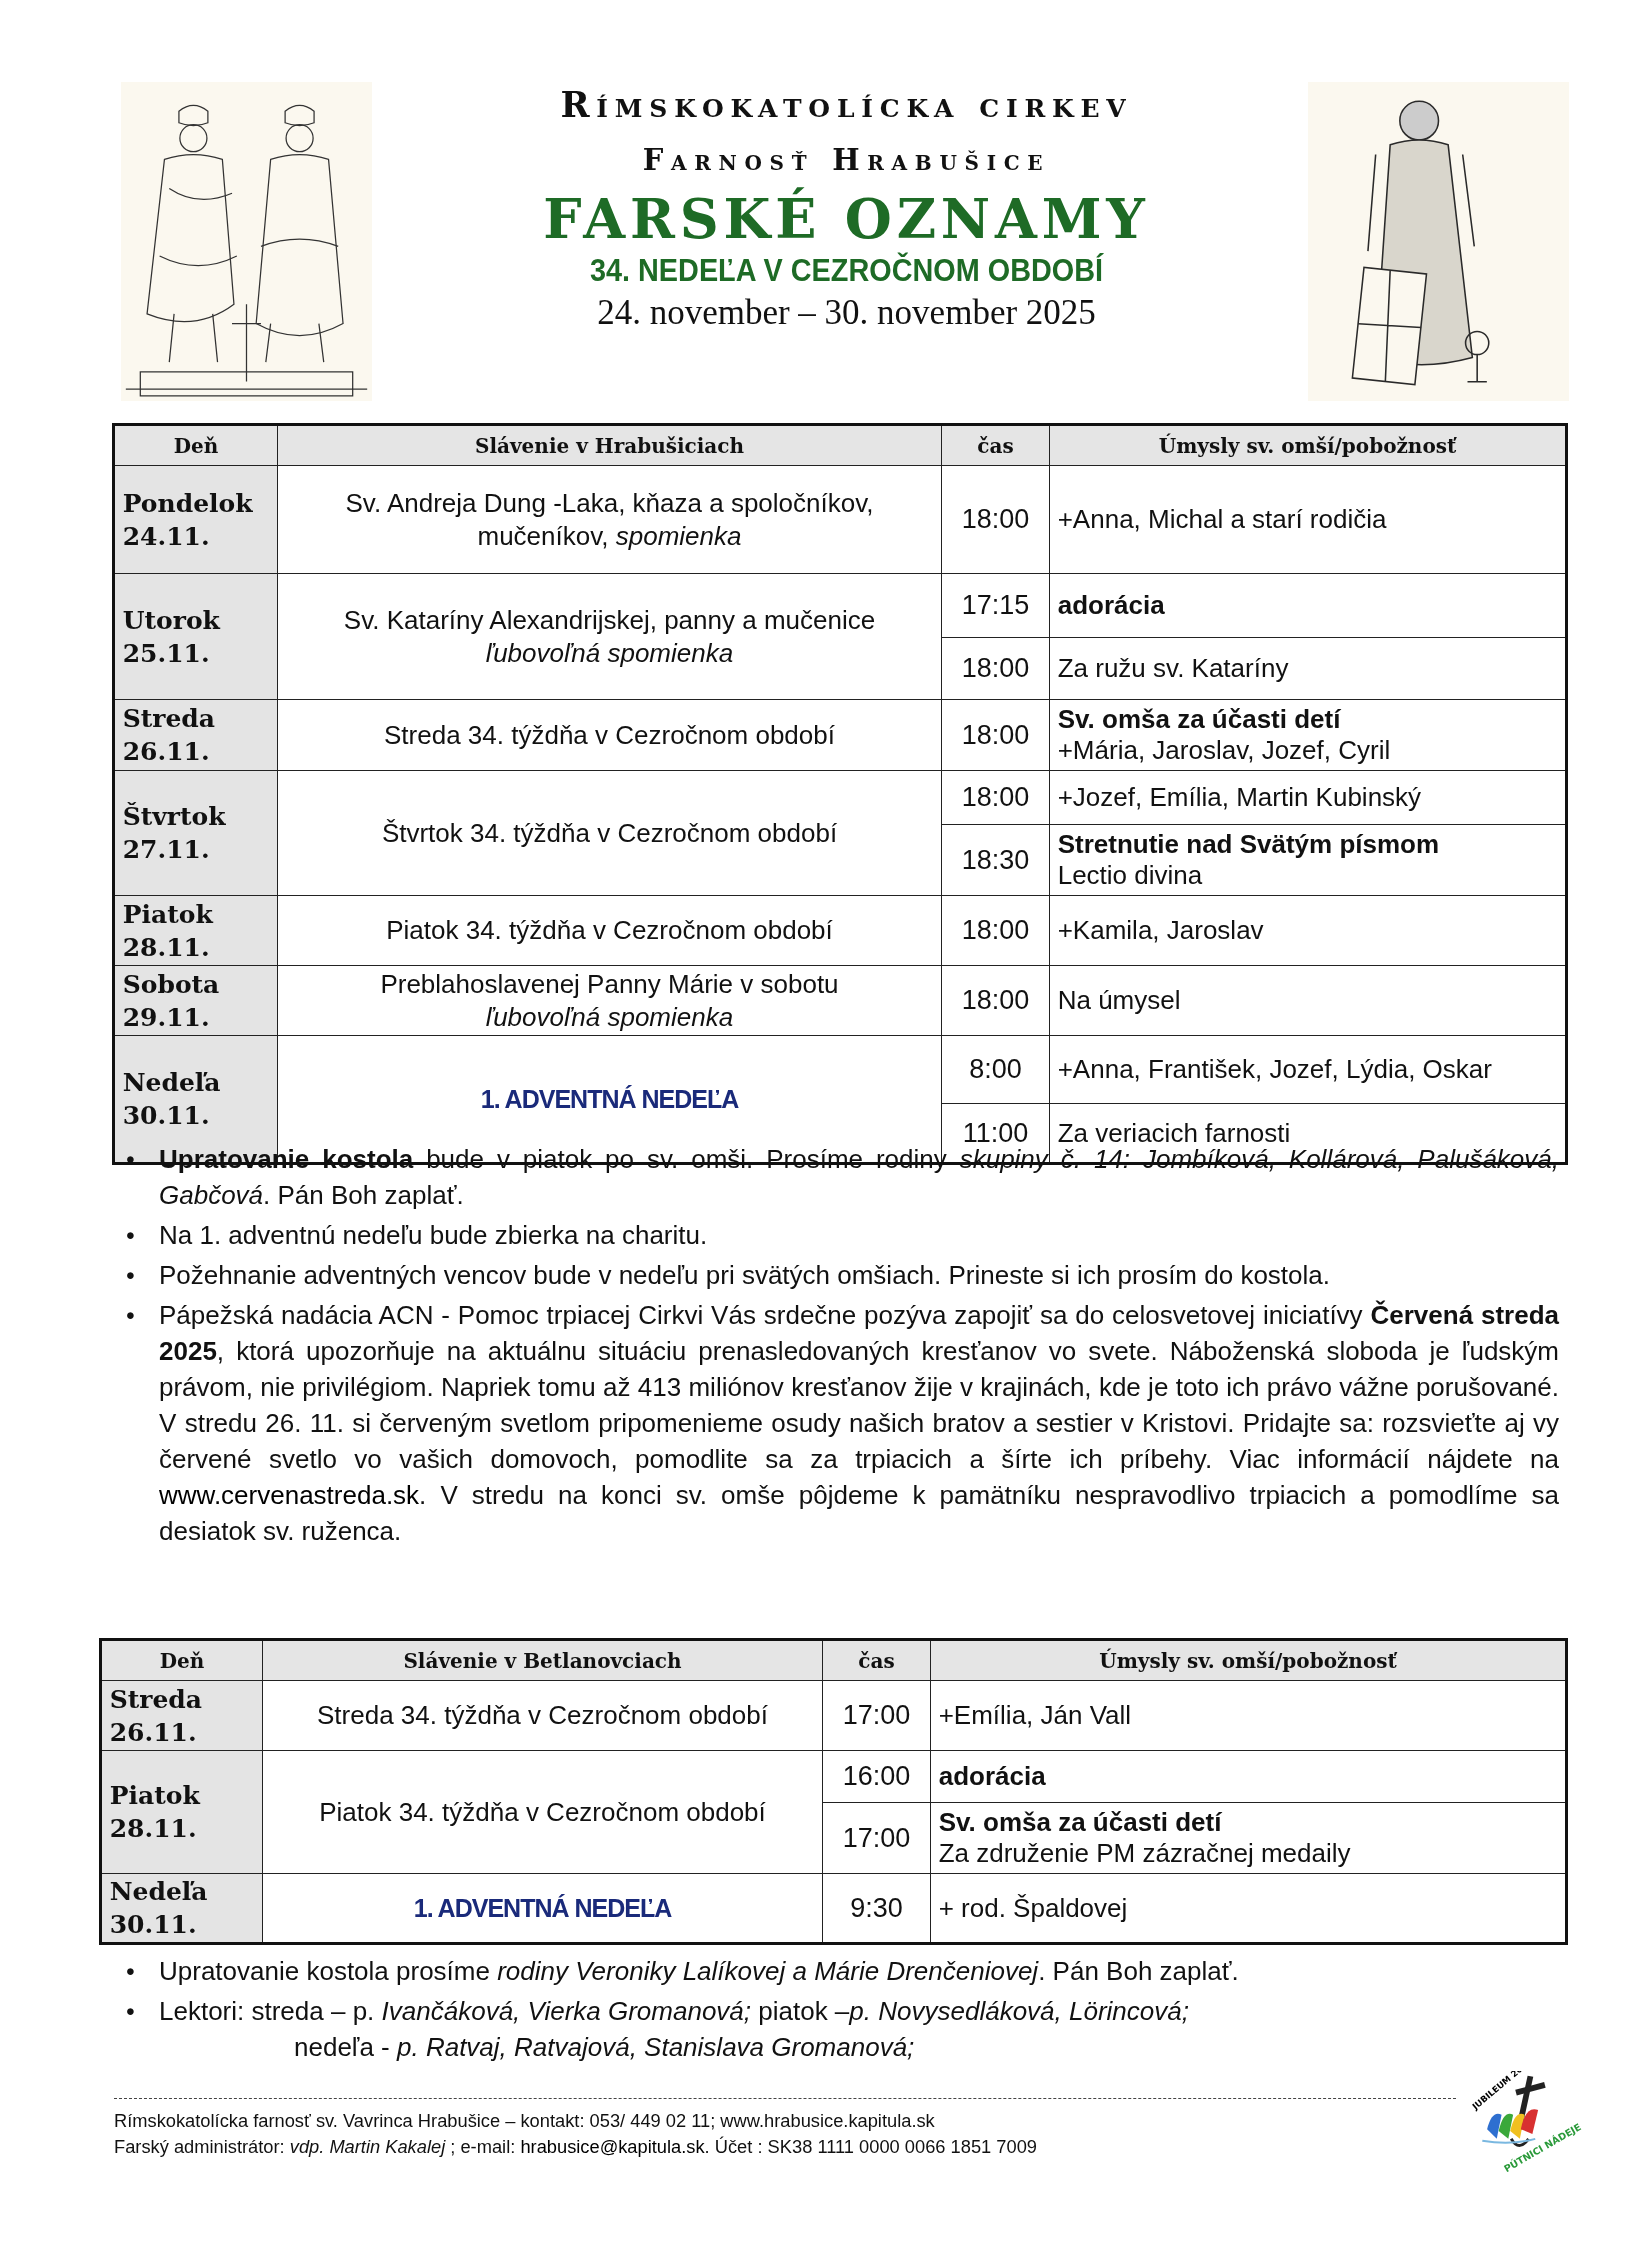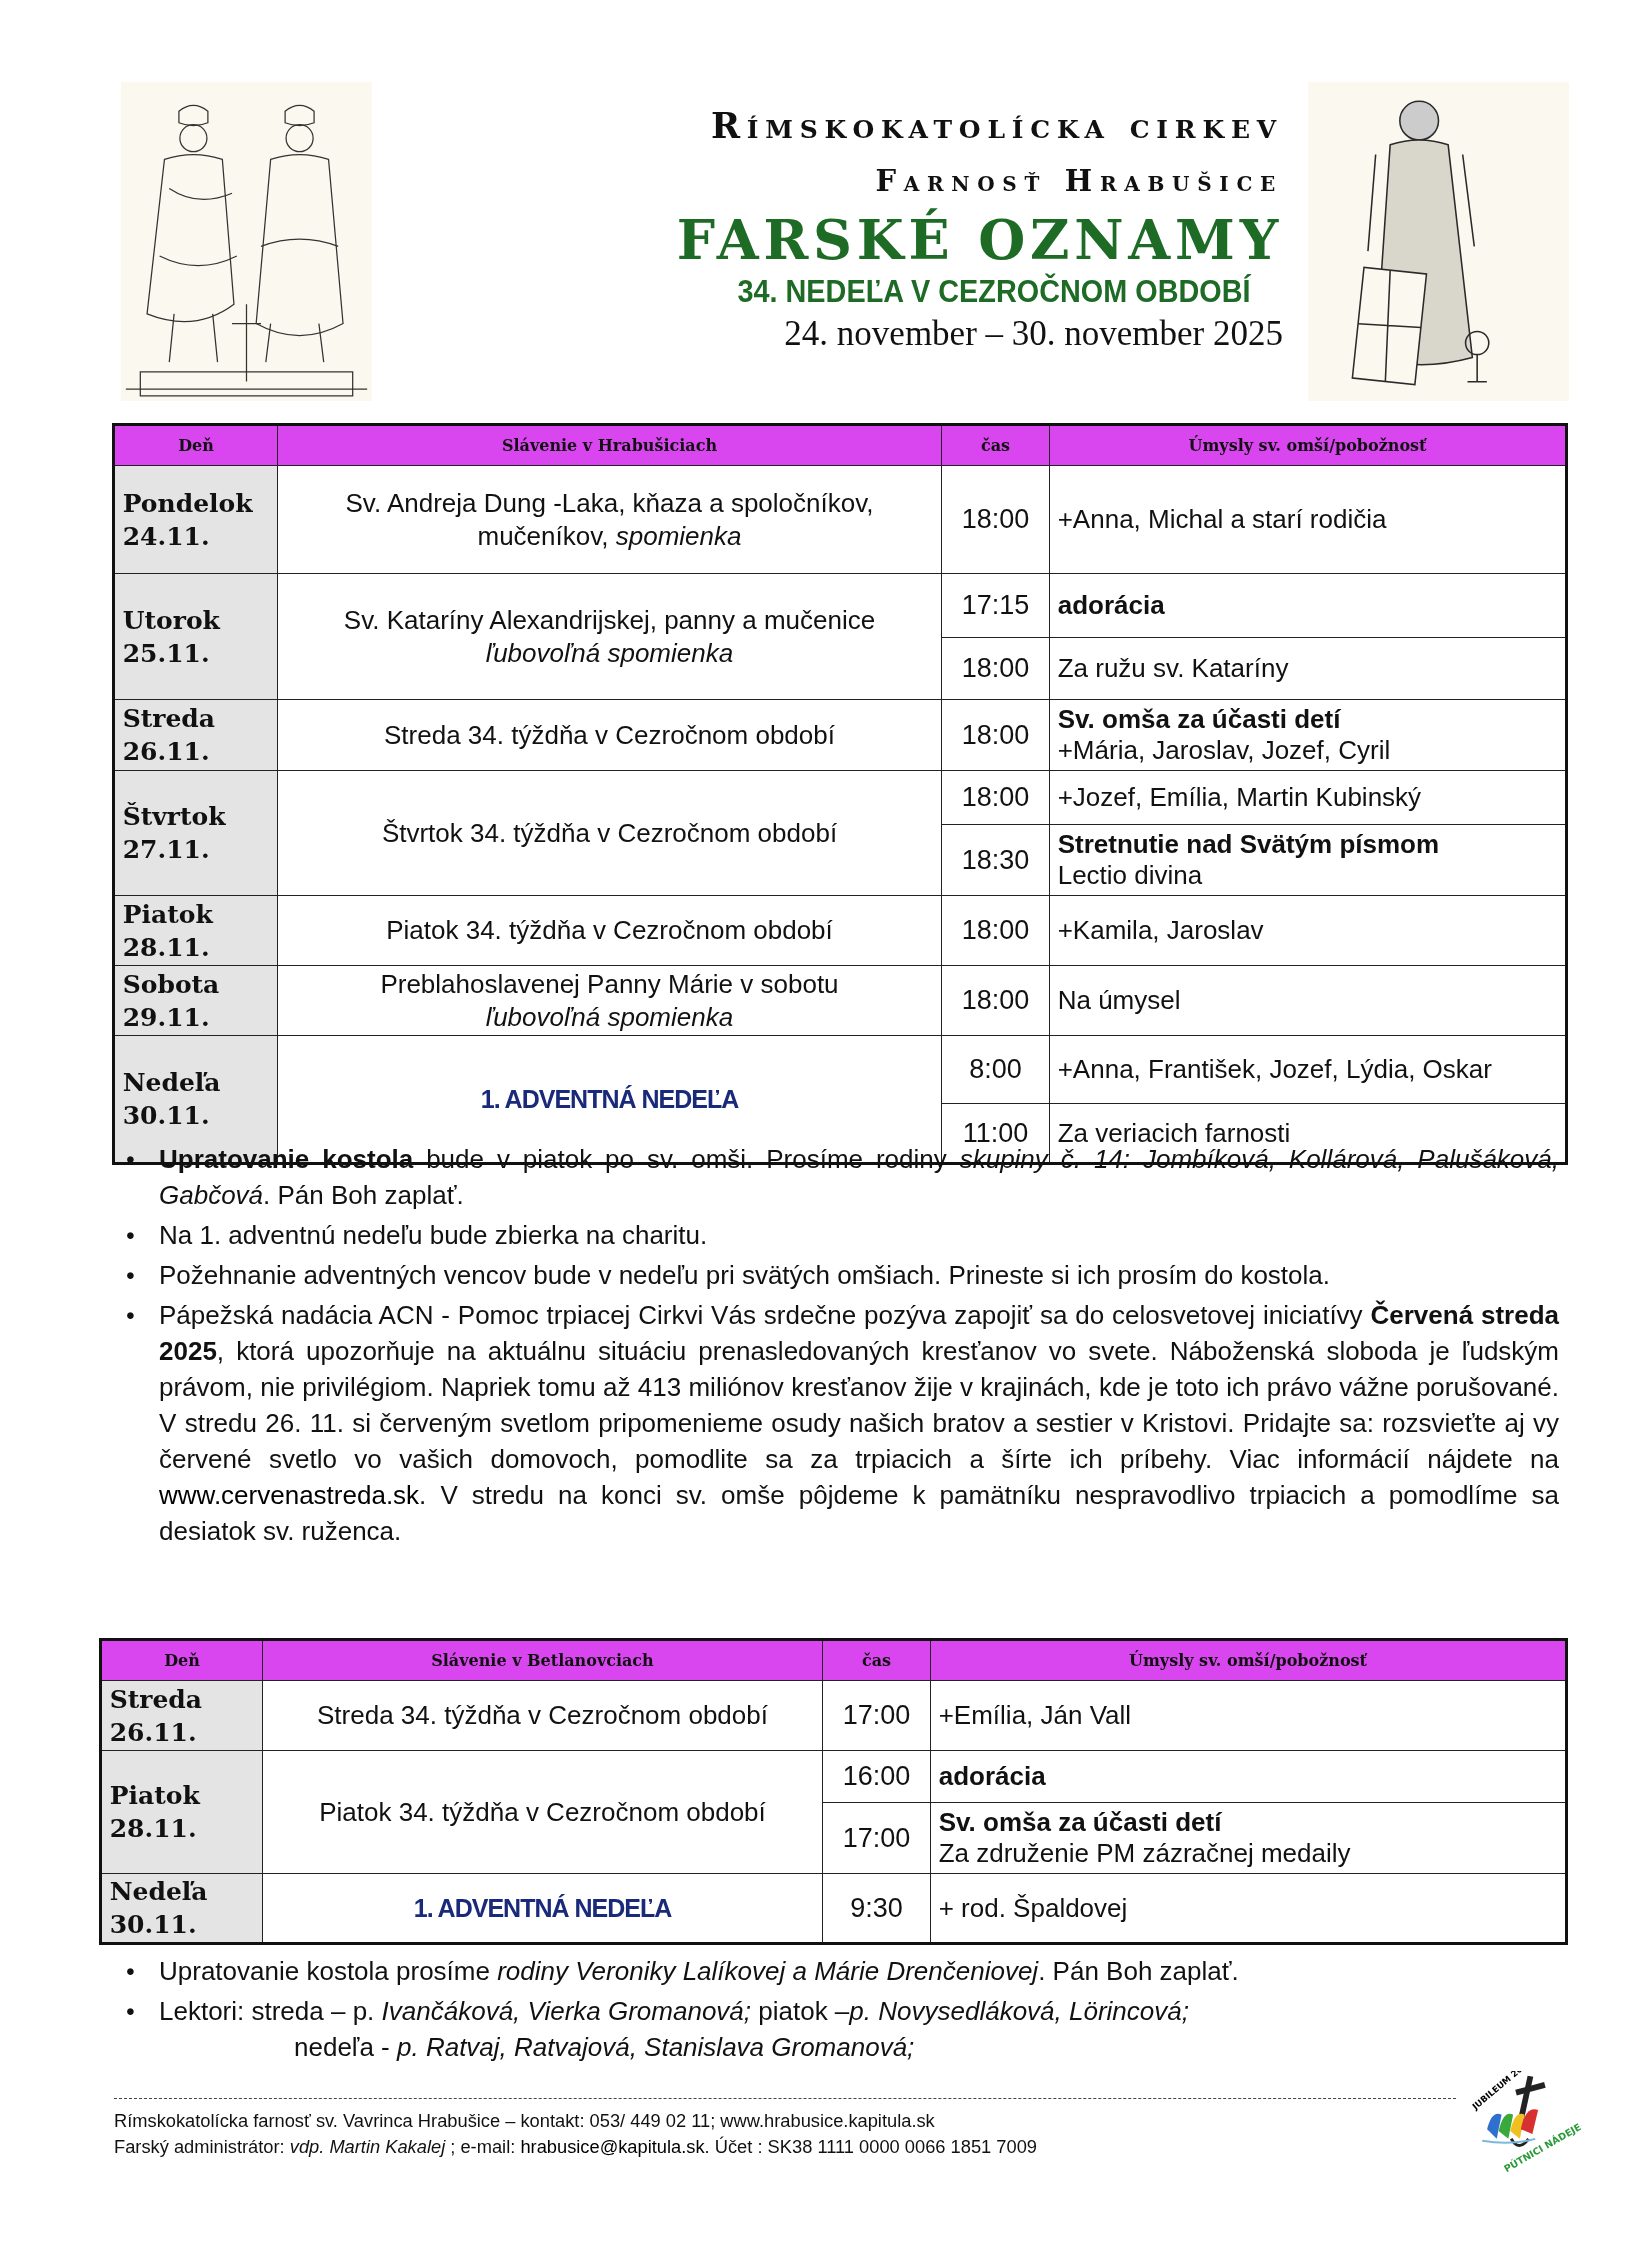--- a/index.html
+++ b/index.html
@@ -4,32 +4,32 @@
 <style>
   html, body { margin: 0; padding: 0; background: #fff; }
   body { width: 1641px; height: 2259px; position: relative; overflow: hidden; font-family: "Liberation Serif", serif; color: #111; }
 
   
   .art { position: absolute; }
   .art-left { left: 121px; top: 82px; width: 251px; height: 319px; background: #fbf8ef; }
   .art-right { left: 1308px; top: 82px; width: 261px; height: 319px; background: #fbf8ef; }
   .art svg { width: 100%; height: 100%; }
 
-  .hdr { position: absolute; left: 356px; top: 87px; width: 927px; text-align: right; margin-top: 21px; }
+  .hdr { position: absolute; left: 383px; top: 87px; width: 927px; text-align: center; }
   .hdr .l1 { font-family: "DejaVu Serif", serif; font-weight: bold; font-size: 35px; letter-spacing: 6.8px; line-height: 1; font-variant: small-caps; }
   .hdr .l2 { font-family: "DejaVu Serif", serif; font-weight: bold; font-size: 29px; letter-spacing: 7.7px; margin-top: 21px; font-variant: small-caps; }
   .hdr .l3 { font-family: "DejaVu Serif", serif; font-weight: bold; font-size: 21px; letter-spacing: 9.7px; margin-top: 21px; }
   .hdr .l4 { font-family: "DejaVu Serif", serif; font-weight: bold; font-size: 54px; letter-spacing: 4.8px; color: #1e6b26; margin-top: 13.5px; line-height: 1.05; }
   .hdr .l5 { font-family: "Liberation Sans", sans-serif; font-weight: bold; font-size: 31px; color: #1e6b26; margin-top: 5.8px; transform: scaleX(0.93); }
   .hdr .l6 { font-family: "Liberation Serif", serif; font-size: 35px; margin-top: 3.9px; }
 
   
   table.sched { position: absolute; border-collapse: collapse; font-family: "Liberation Sans Narrow", "Liberation Sans", sans-serif; border: 3.9px solid #111; }
   table.sched td, table.sched th { border: 1.9px solid #222; padding: 0 7.7px; }
-  table.sched th { background: #d946ef; font-family: "DejaVu Serif", serif; font-weight: bold; font-size: 16px; height: 39px; }
+  table.sched th { background: #e5e5e5; font-family: "DejaVu Serif", serif; font-weight: bold; font-size: 20px; height: 39px; }
   td.day { background: #e4e4e4; font-family: "DejaVu Serif", serif; font-weight: bold; font-size: 25px; line-height: 33px; vertical-align: middle; padding-left: 5.8px; }
   td.cel { text-align: center; font-size: 26px; line-height: 33px; transform-origin: center; }
   td.cel .it { font-style: italic; }
   td.cel .adv { color: #1a2a7a; font-weight: bold; font-size: 25px; letter-spacing: -1px; text-align: right; }
   td.time { text-align: center; font-size: 27px; white-space: nowrap; }
   td.int { font-size: 26px; line-height: 31px; padding-left: 7.7px; }
   td.int b { font-weight: bold; }
   .t1 { left: 112px; top: 423px; width: 1456px; }
   .t2 { left: 99px; top: 1638px; width: 1469px; }
 

